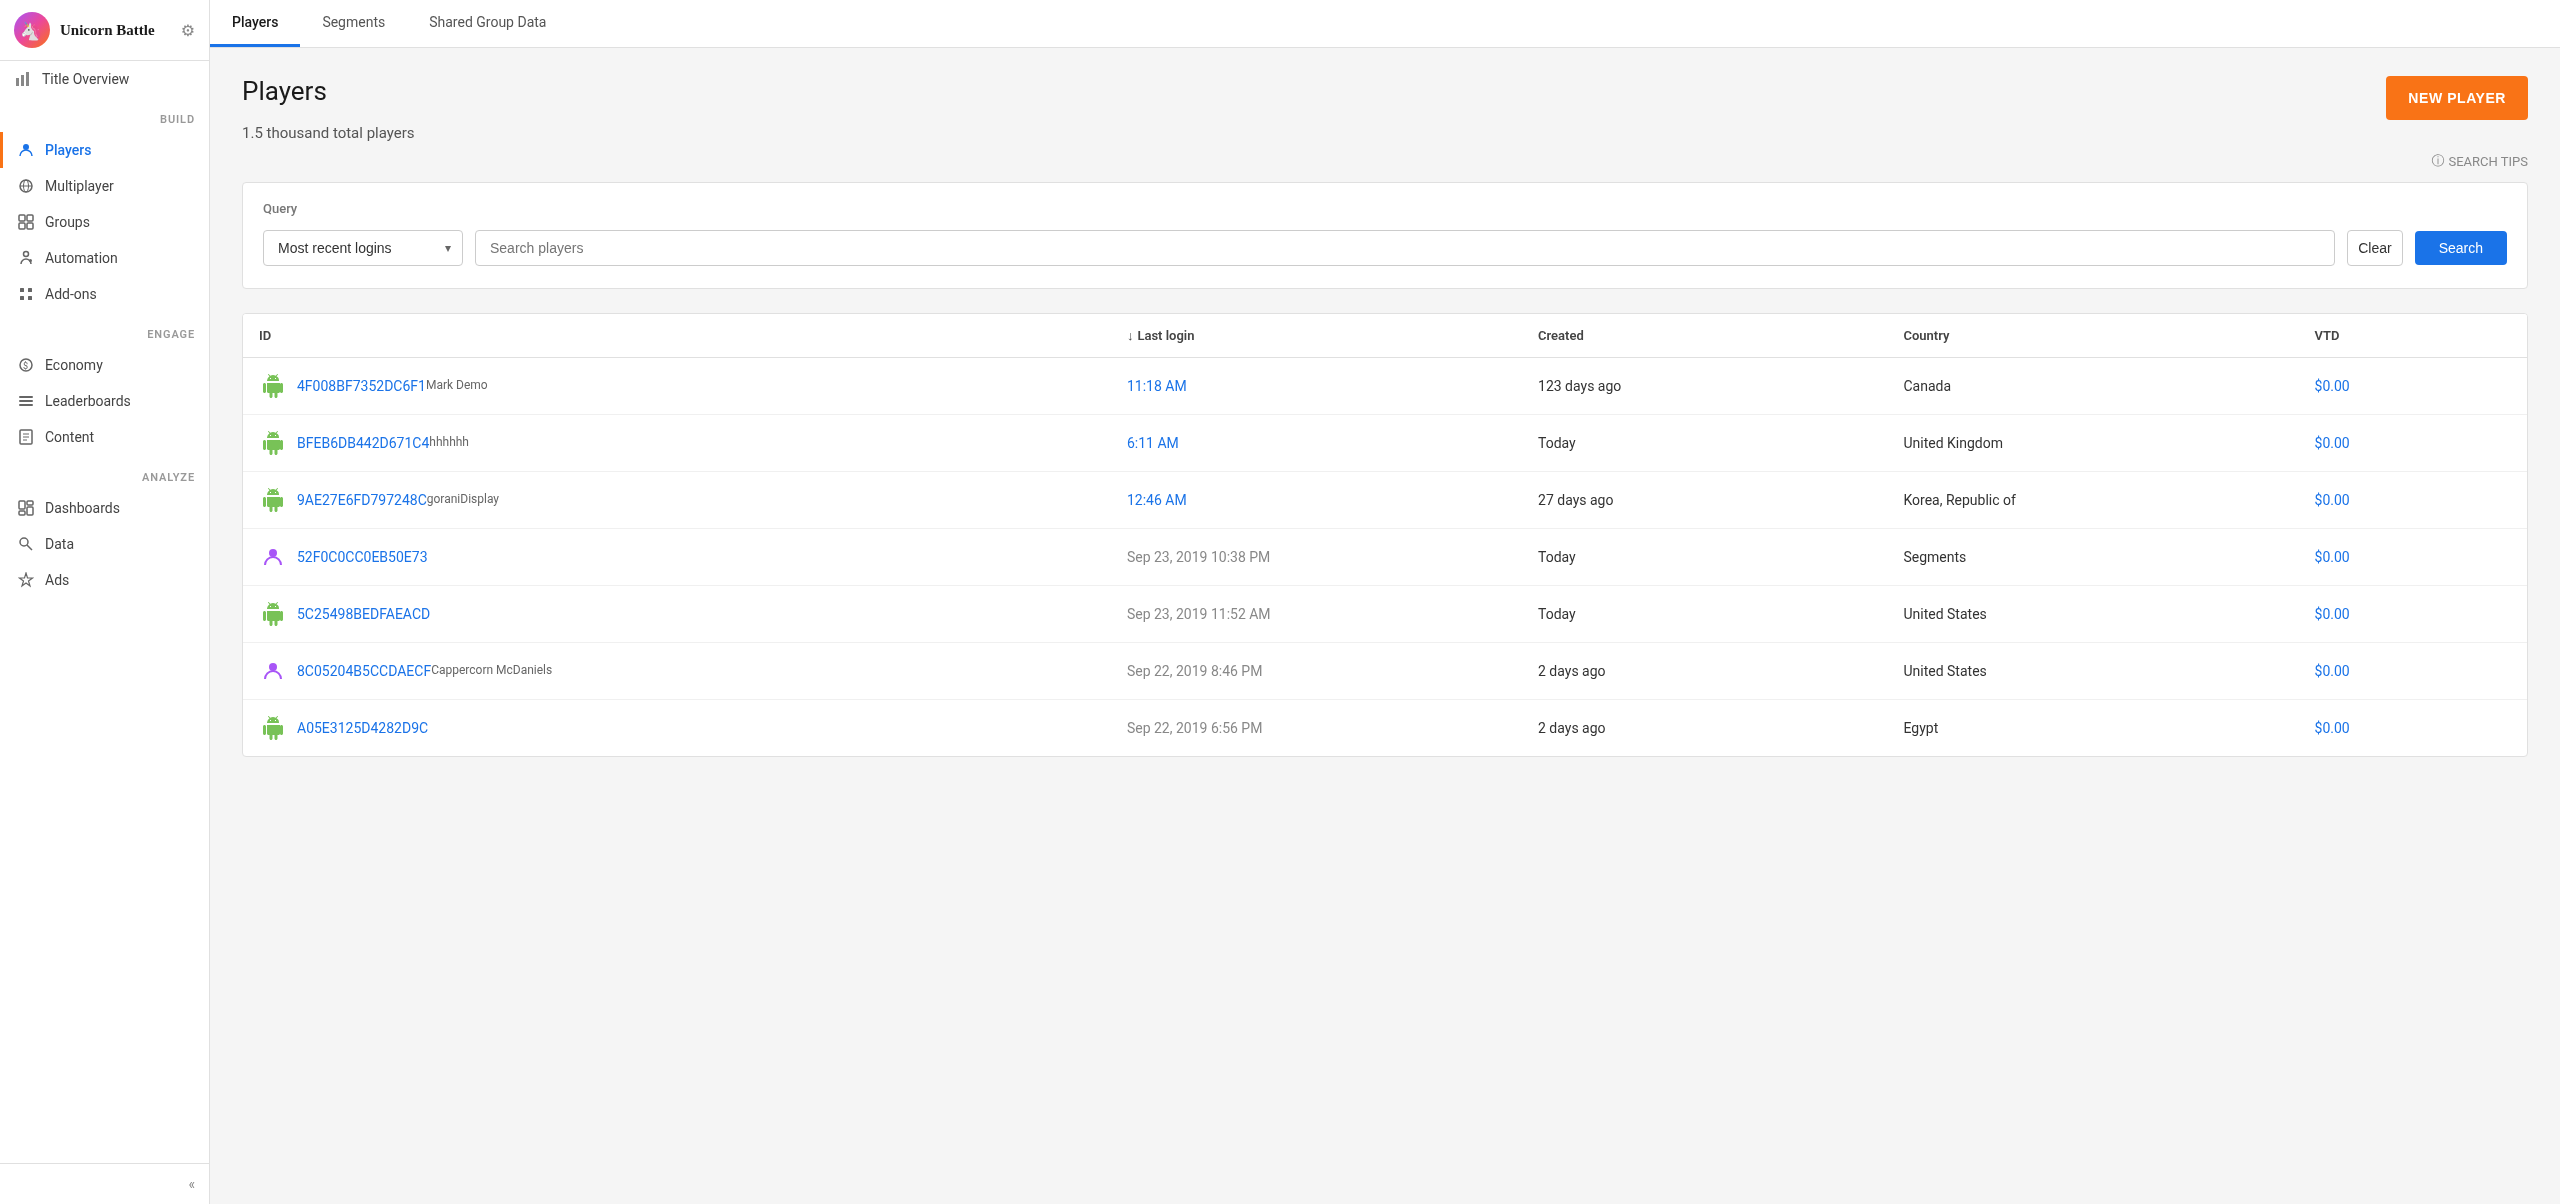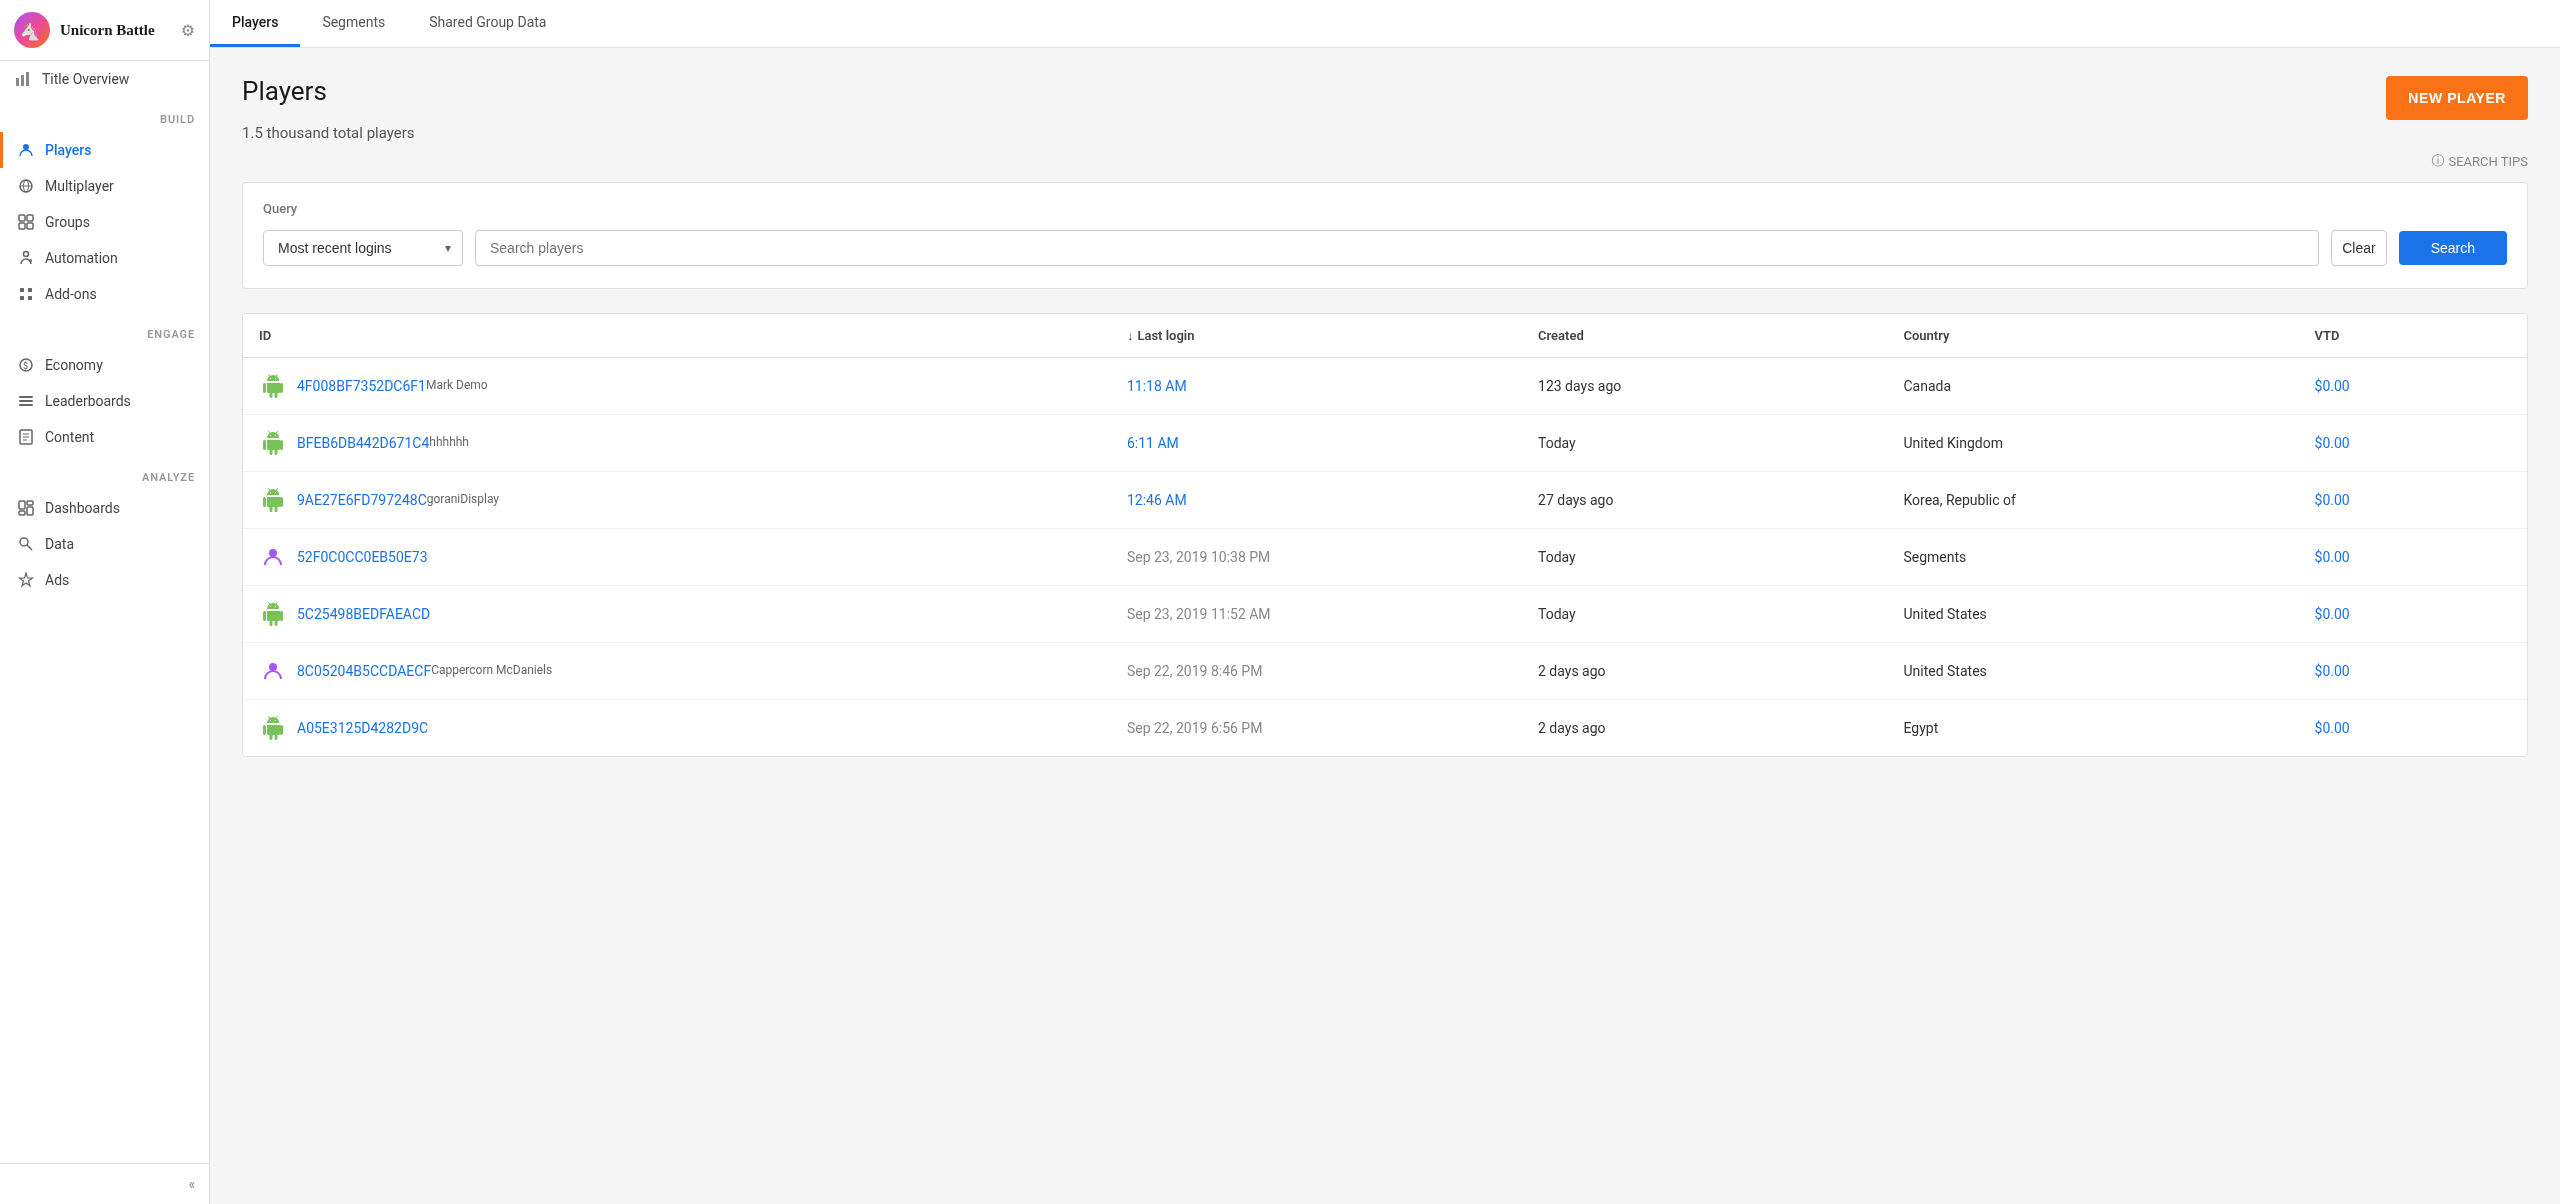--- a/index.html
+++ b/index.html
@@ -232,21 +232,21 @@
       padding: 9px 10px;
       font-size: 14px;
       color: #333;
       cursor: pointer;
     }
     #search-btn {
       background: #1a73e8;
       color: #fff;
       border: none;
       border-radius: 4px;
-      padding: 9px 32px;
+      padding: 9px 24px;
       font-size: 14px;
       font-weight: 500;
       cursor: pointer;
     }
 
     
     #players-table {
       background: #fff;
       border: 1px solid #e0e0e0;
       border-radius: 4px;

